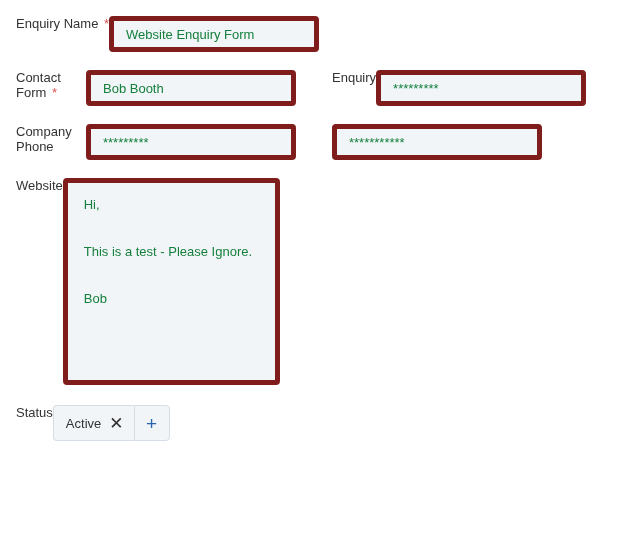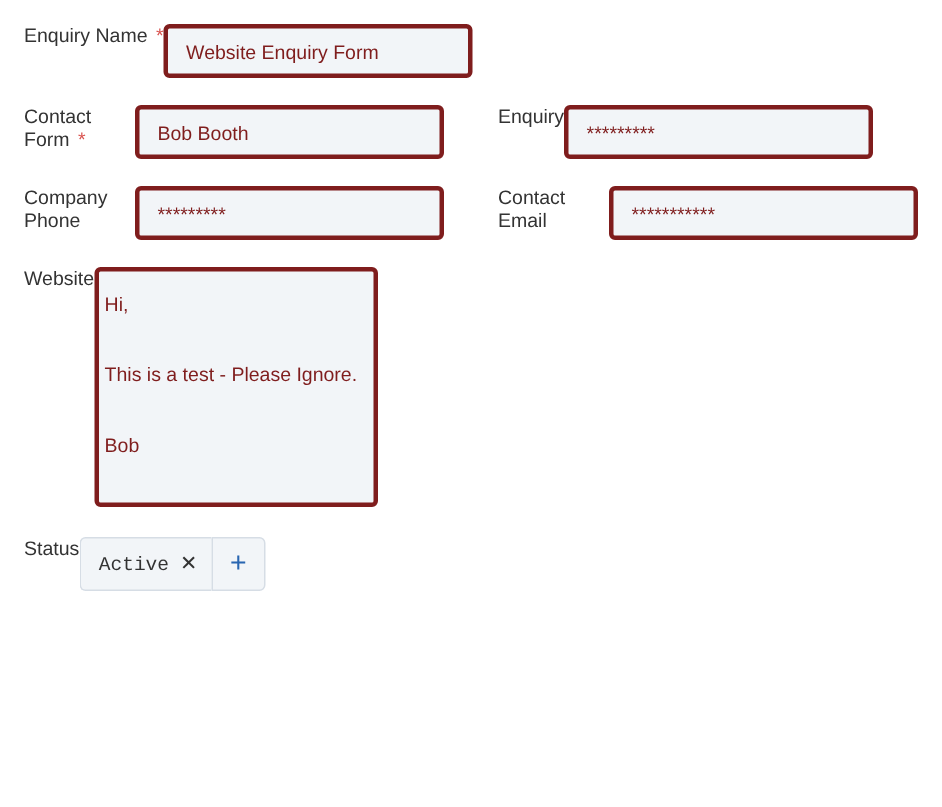--- a/index.html
+++ b/index.html
@@ -32,40 +32,39 @@
       font-size: 13px;
       color: #333;
       margin-bottom: 6px;
     }
     .required {
       color: #d9534f;
       margin-left: 2px;
     }
     .input-field {
       background: #f2f5f8;
-      border: 3px solid #7f1d1d;
+      border: 5px solid #7f1d1d;
       border-radius: 4px;
       padding: 9px 12px;
       font-size: 13px;
-      color: #7f1d1d;
+      color: #15803d;
       font-family: inherit;
       outline: none;
       height: 36px;
     }
     textarea.input-field {
-      height: 160px;
+      height: 207px;
       resize: none;
       line-height: 1.8;
-      padding: 10px 4px;
+      padding: 10px 16px;
       white-space: pre-wrap;
     }
     .status-row {
       display: flex;
       align-items: flex-end;
-      font-family: Liberation Mono, monospace;
     }
     .status-input {
       flex: 1;
       background: #f2f5f8;
       border: 1px solid #d6dde5;
       border-right: none;
       border-radius: 4px 0 0 4px;
       padding: 0 10px 0 12px;
       font-size: 13px;
       color: #333;
@@ -126,21 +125,20 @@
     <input type="text" class="input-field" value="*********" style="">
   </div>
 </div>
 
 <div class="form-row half-width-row">
   <div class="form-group">
     <label class="form-label">Company Phone</label>
     <input type="text" class="input-field" value="*********" style="">
   </div>
   <div class="form-group">
-    <label class="form-label">Contact Email</label>
     <input type="text" class="input-field" value="***********" style="">
   </div>
 </div>
 
 <div class="form-row">
   <div class="form-group full">
     <label class="form-label">Website</label>
     <textarea class="input-field" style="">Hi,
 
 This is a test - Please Ignore.

